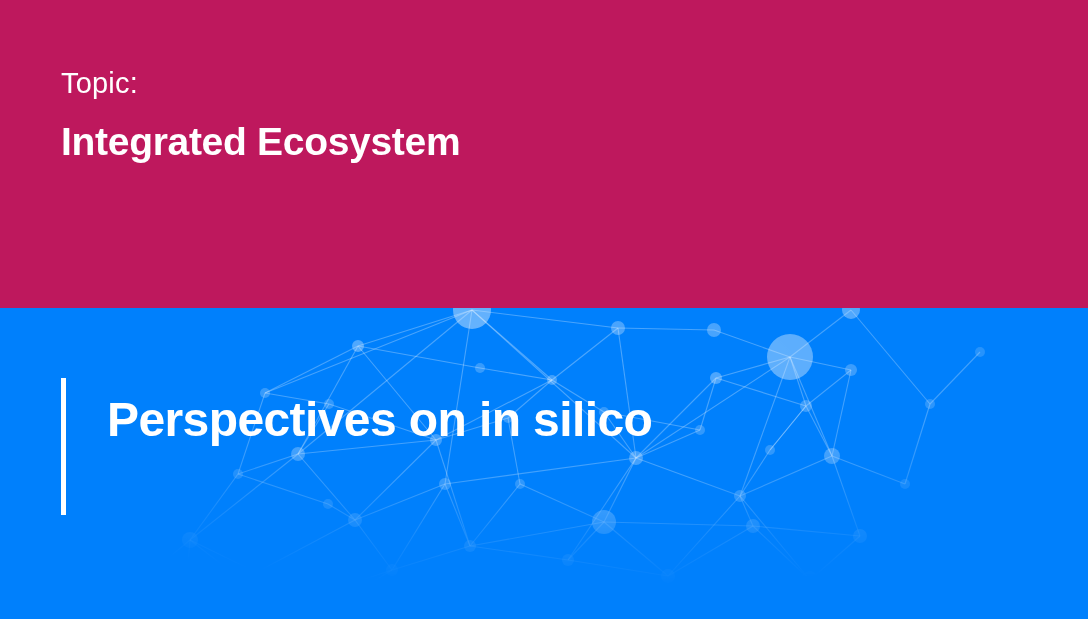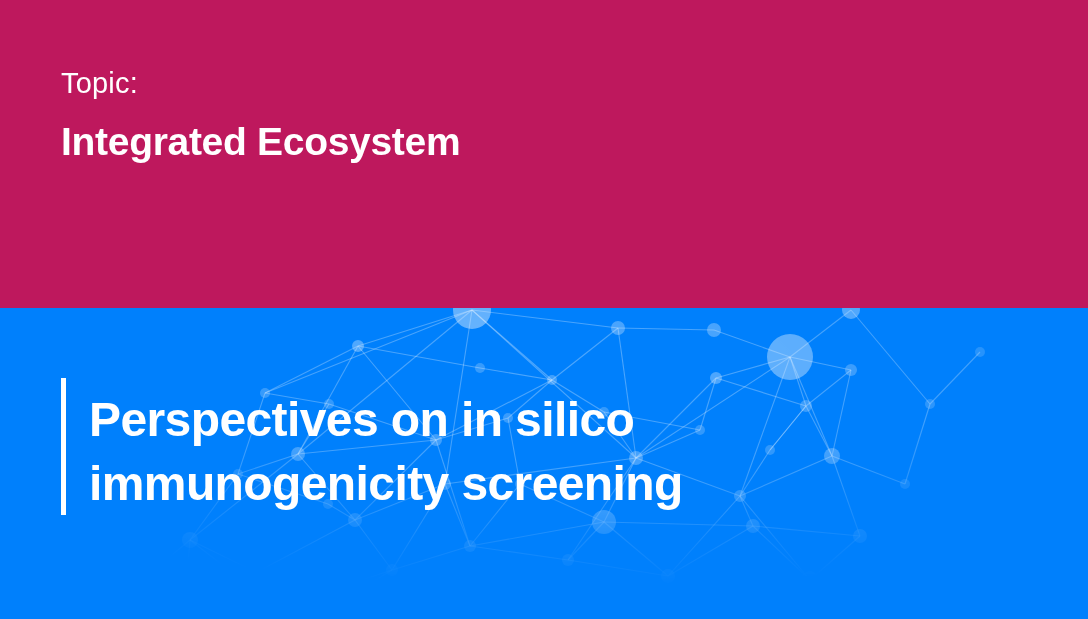--- a/index.html
+++ b/index.html
@@ -83,21 +83,21 @@
     left: 61px;
     top: 70px;
     width: 5px;
     height: 137px;
     background: #ffffff;
     z-index: 3;
   }
 
   .main-title {
     position: absolute;
-    left: 89px;
+    left: 107px;
     top: 80px;
     z-index: 3;
     font-size: 48px;
     font-weight: 700;
     line-height: 64px;
     color: #ffffff;
     letter-spacing: -0.6px;
     white-space: nowrap;
   }
   .main-title .tline { display: block; }
@@ -263,21 +263,20 @@
             <circle cx="604" cy="104" r="5" fill-opacity="0.22"></circle>
             <circle cx="770" cy="142" r="5" fill-opacity="0.22"></circle>
           </g>
       </g>
     </svg>
 
     <div class="accent-bar"></div>
 
     <div class="main-title">
       <span class="tline">Perspectives on in silico</span>
-      <span class="tline">immunogenicity screening</span>
     </div>
   </div>
 
   <div class="top-band">
     <div class="topic-label">Topic:</div>
     <div class="topic-value">Integrated Ecosystem</div>
   </div>
 
 </div>
 

